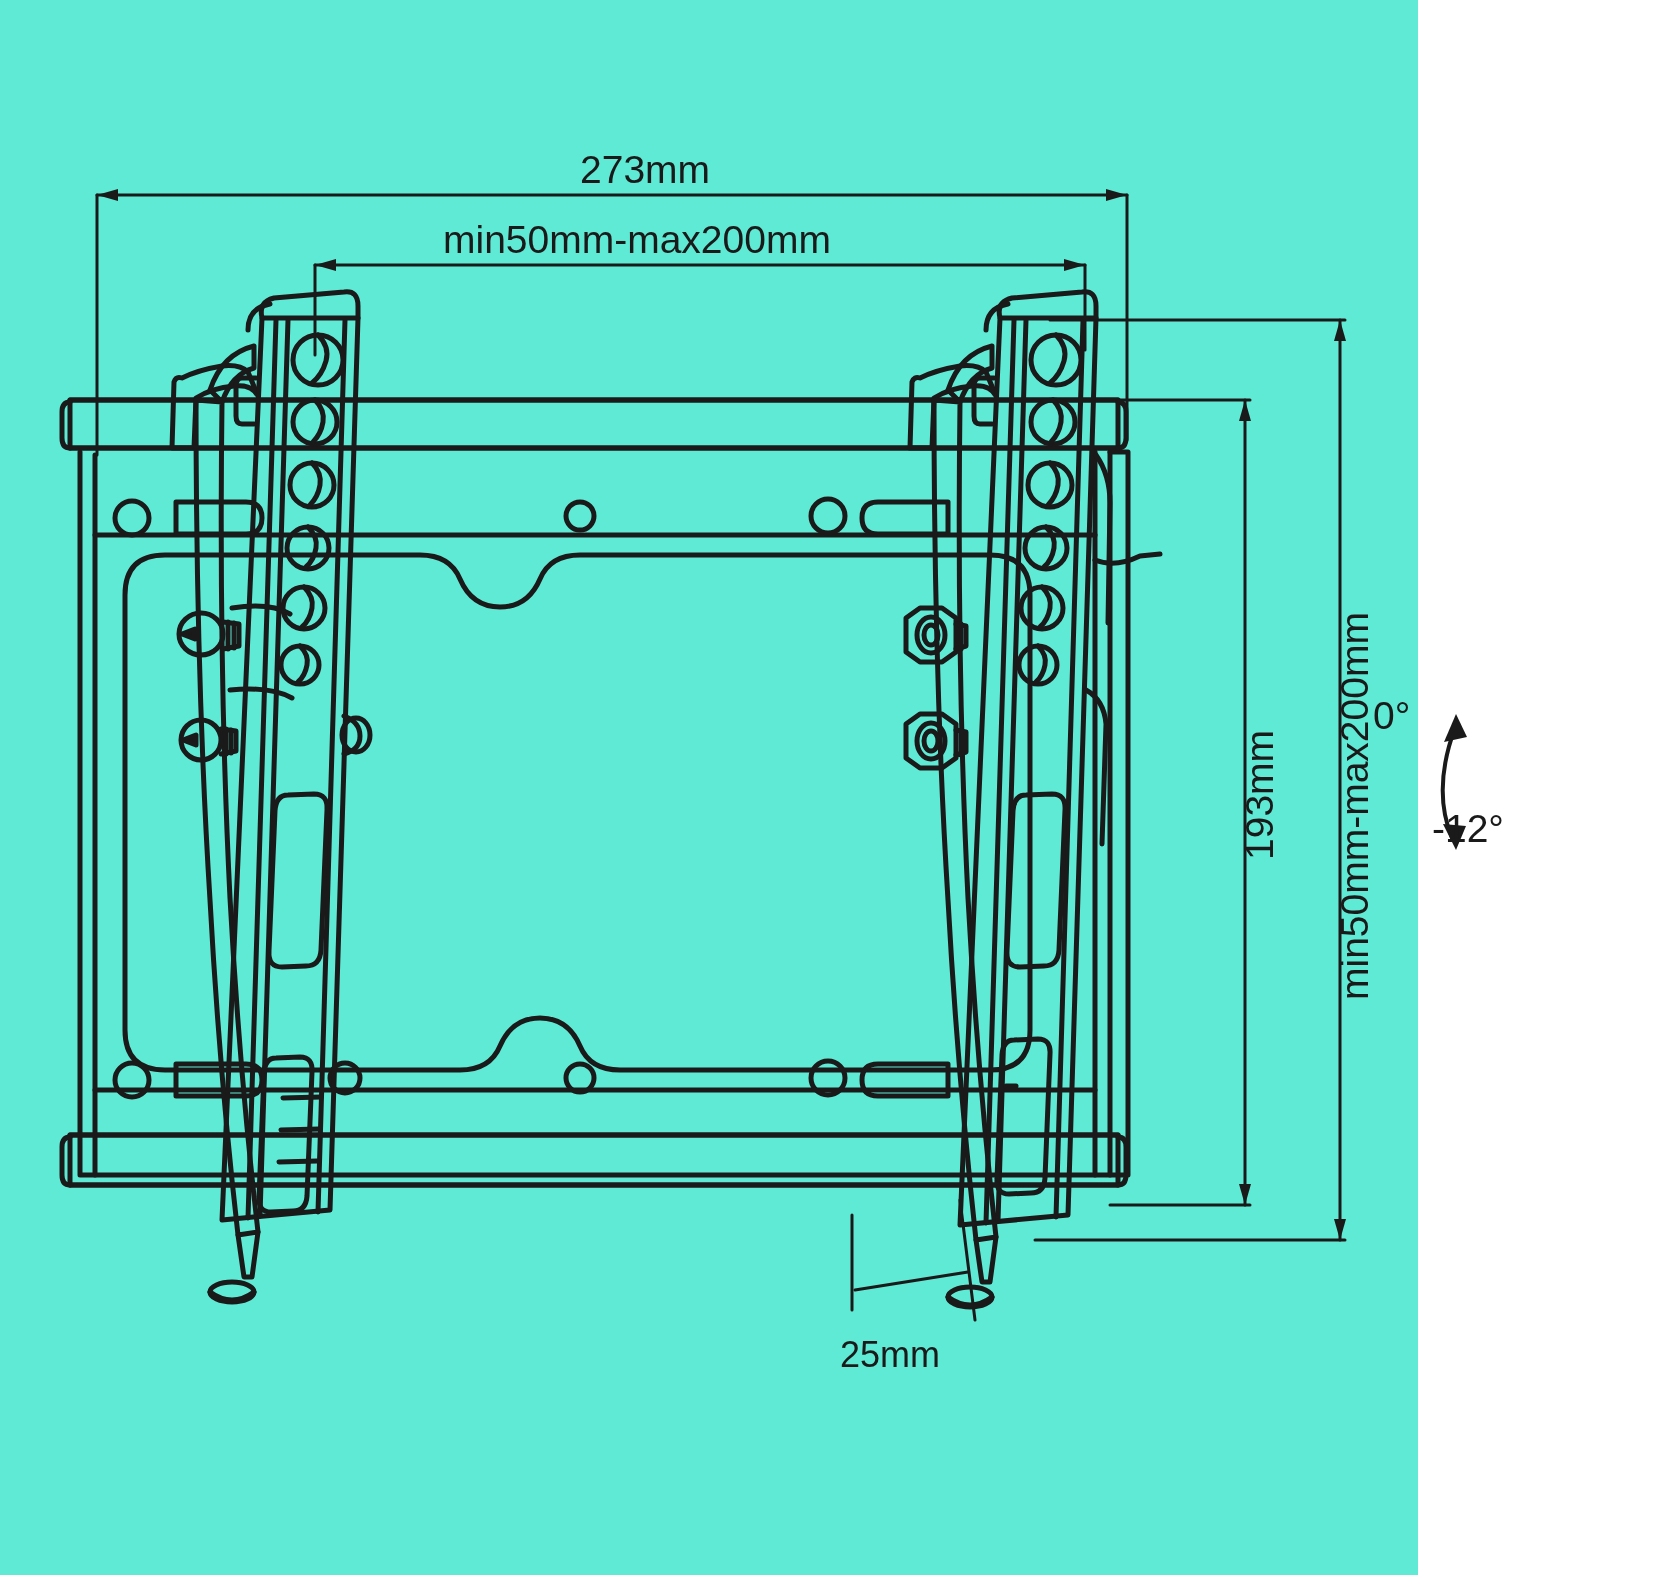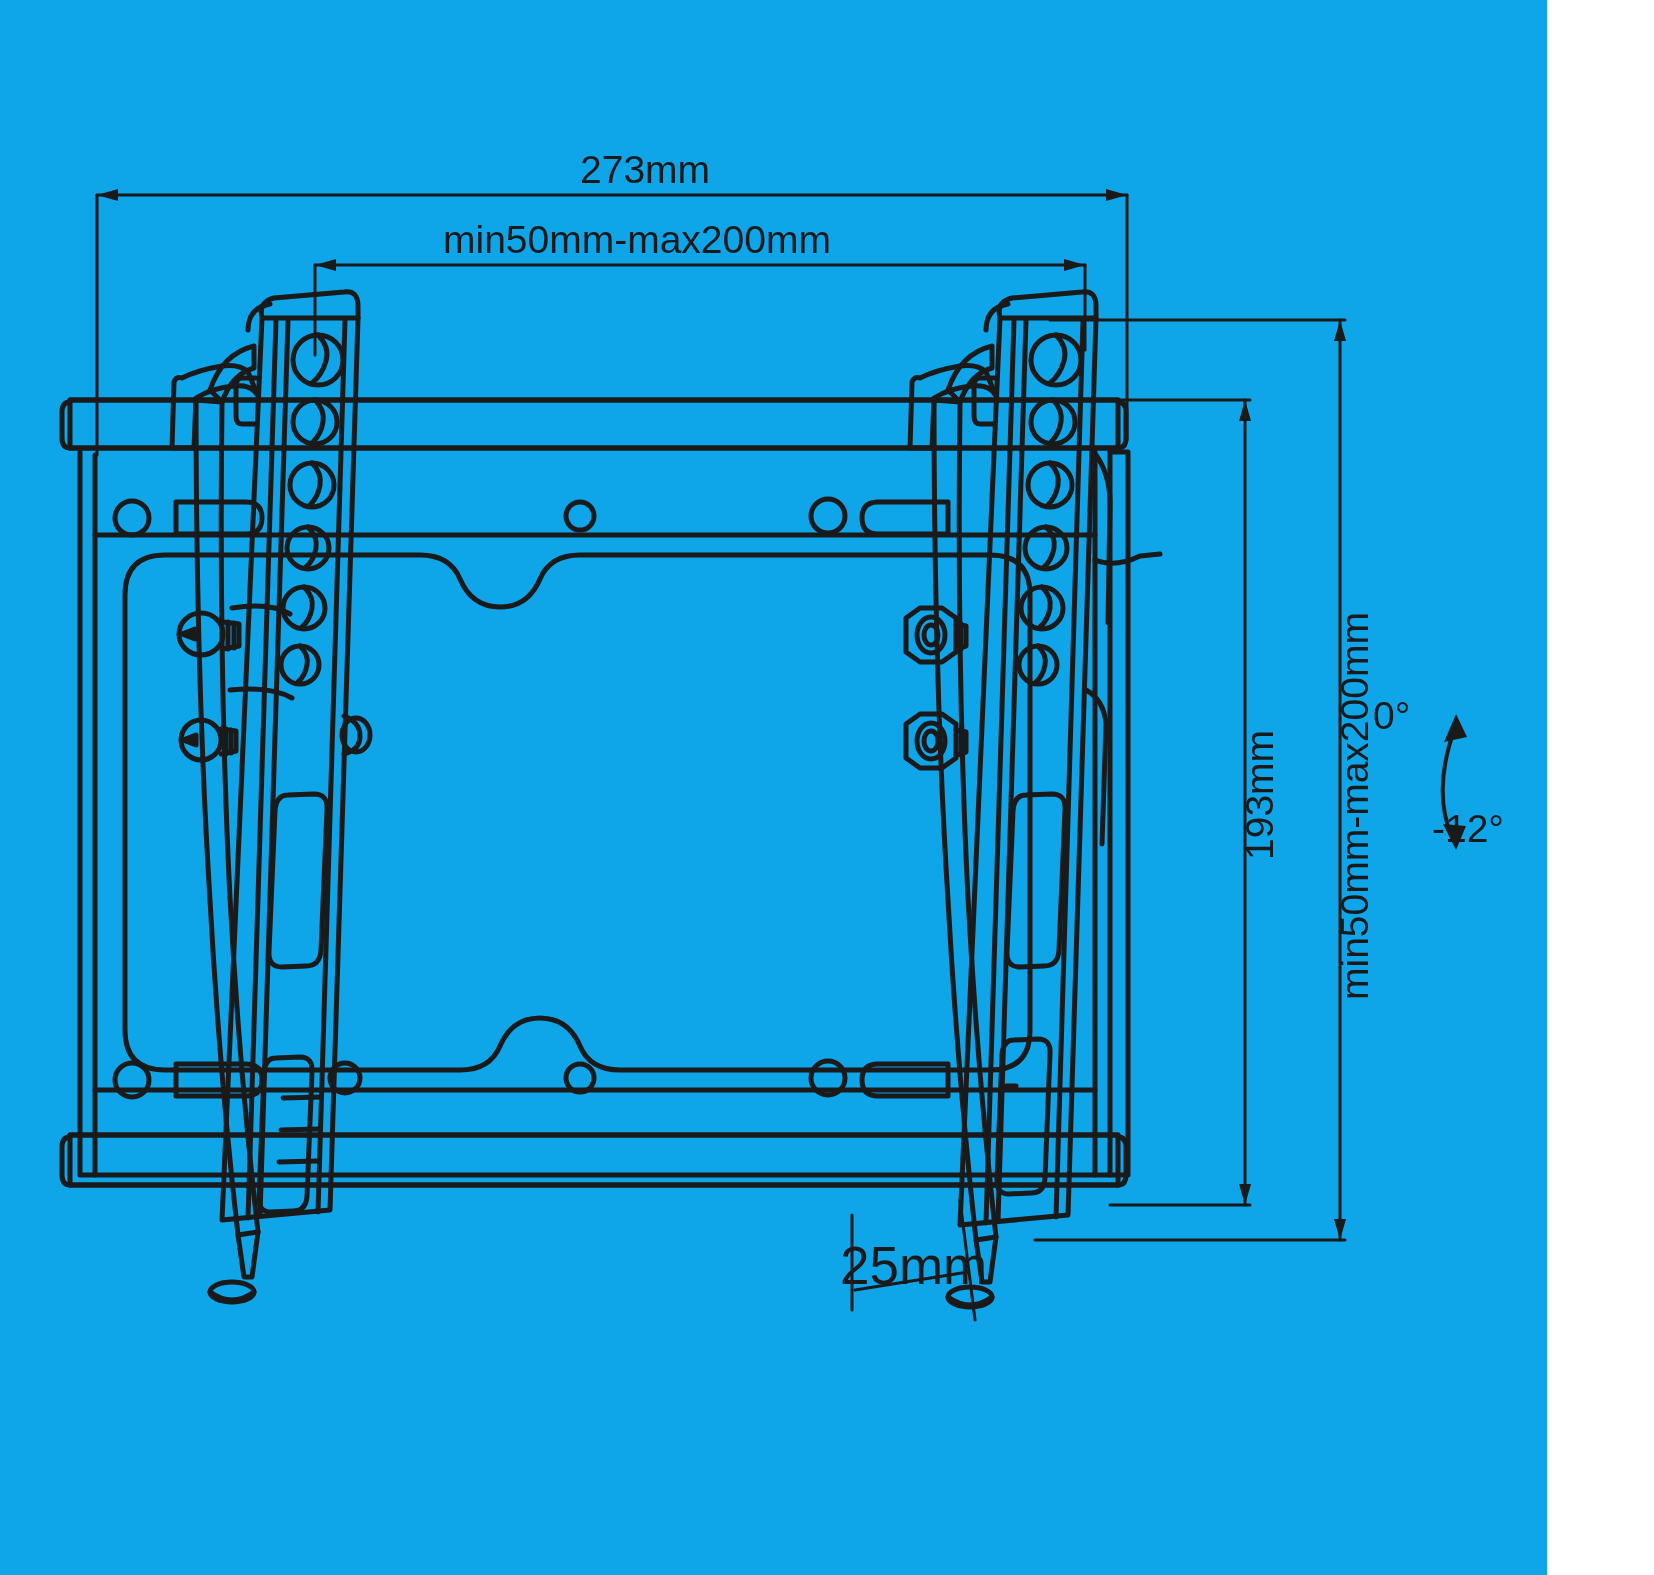--- a/index.html
+++ b/index.html
@@ -9,23 +9,23 @@
   }
   body {
     font-family: "Liberation Sans", sans-serif;
     width: 1654px;
     height: 1575px;
     overflow: hidden;
     position: relative;
   }
   #stage {
     position: relative;
-    width: 1547px;
+    width: 1418px;
     height: 1575px;
-    background: #0ea5e9;
+    background: #5eead4;
   }
   #drawing {
     position: absolute;
     left: 0;
     top: 0;
     width: 1654px;
     height: 1575px;
   }
   .dim-label {
     position: absolute;
@@ -356,15 +356,15 @@
   <div class="dim-label" style="left:443px; top:218px; font-size:39px;">min50mm-max200mm</div>
 
   <div class="dim-label rot90" style="left:1238px; top:860px; font-size:39px;">193mm</div>
 
   <div class="dim-label rot90" style="left:1333px; top:1000px; font-size:39px;">min50mm-max200mm</div>
 
   <div class="dim-label" style="left:1373px; top:694px; font-size:39px;">0°</div>
 
   <div class="dim-label" style="left:1432px; top:807px; font-size:39px;">-12°</div>
 
-  <div class="dim-label" style="left:840px; top:1235px; font-size:53px;">25mm</div>
+  <div class="dim-label" style="left:840px; top:1334px; font-size:36px;">25mm</div>
 
 </div>
 
 </body></html>

